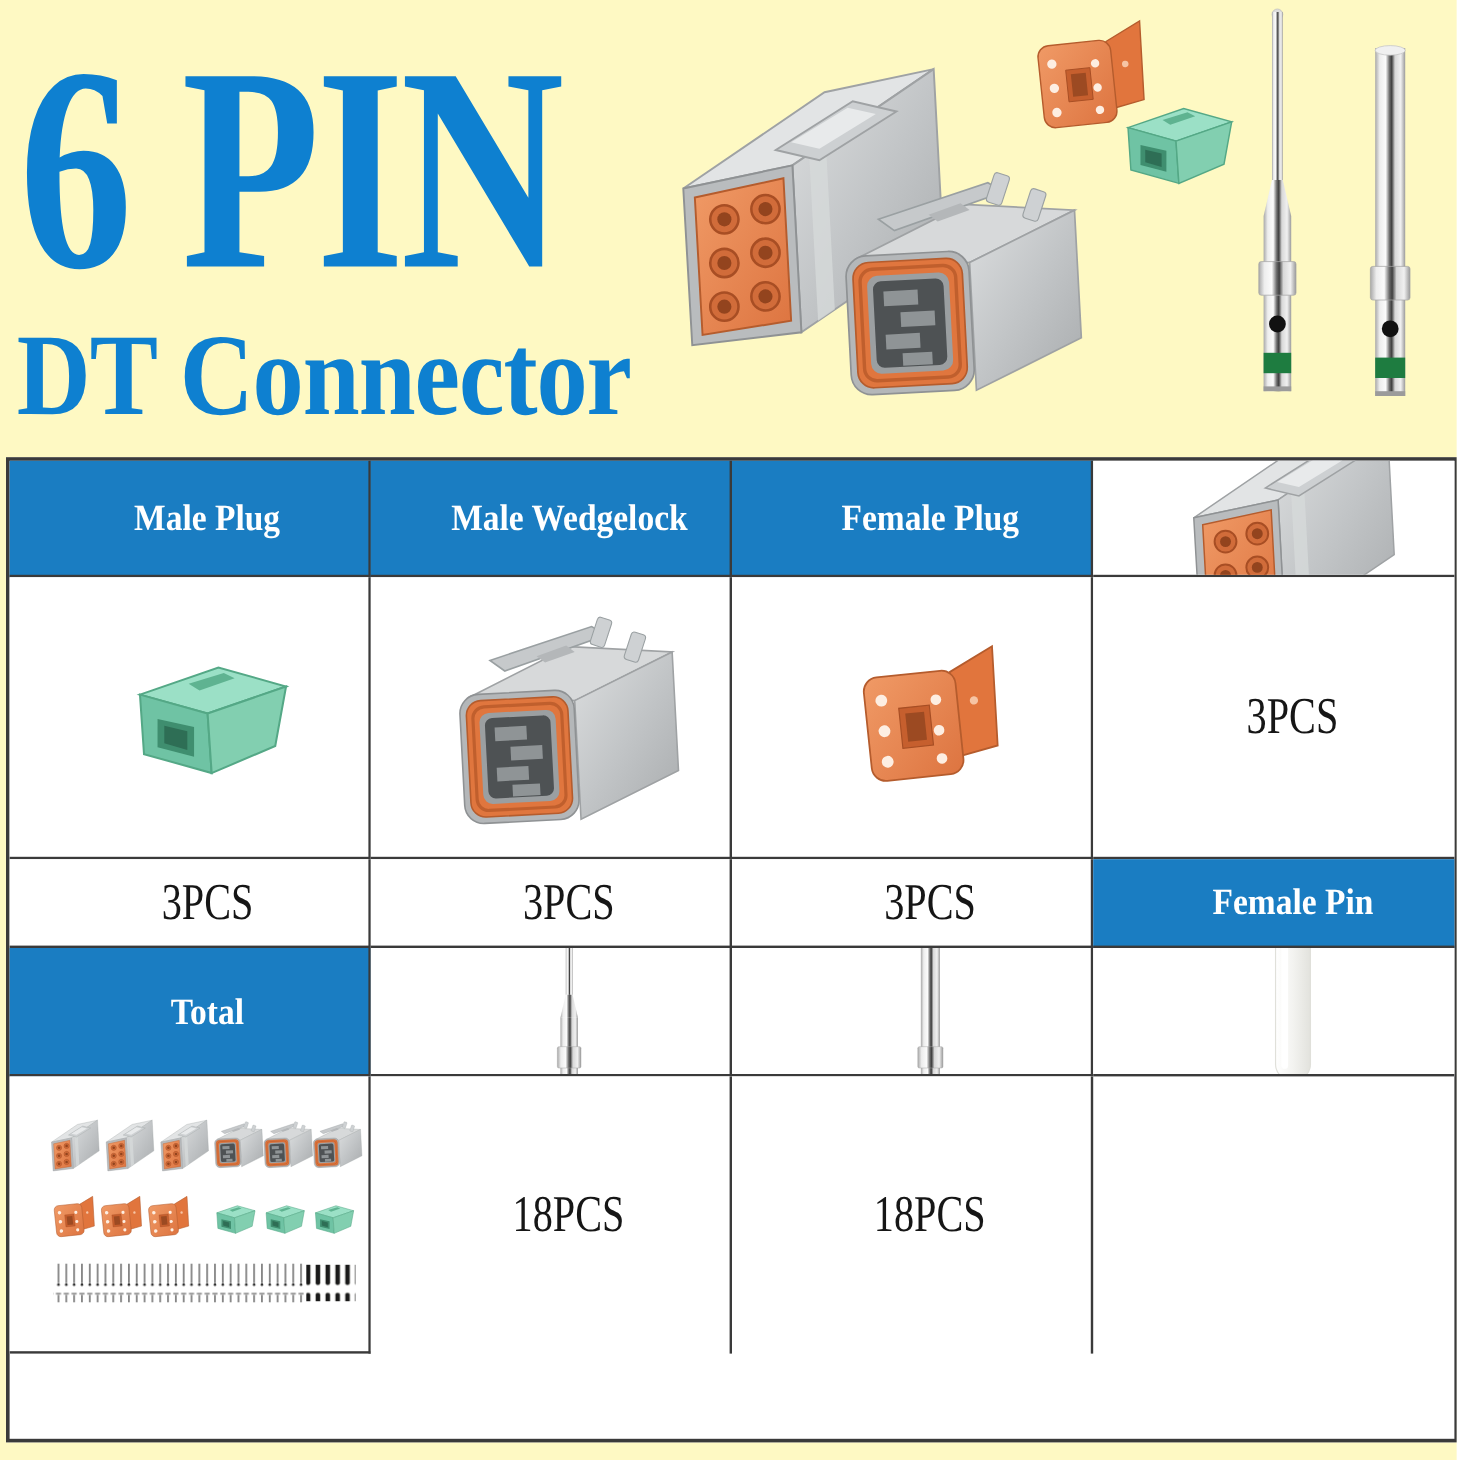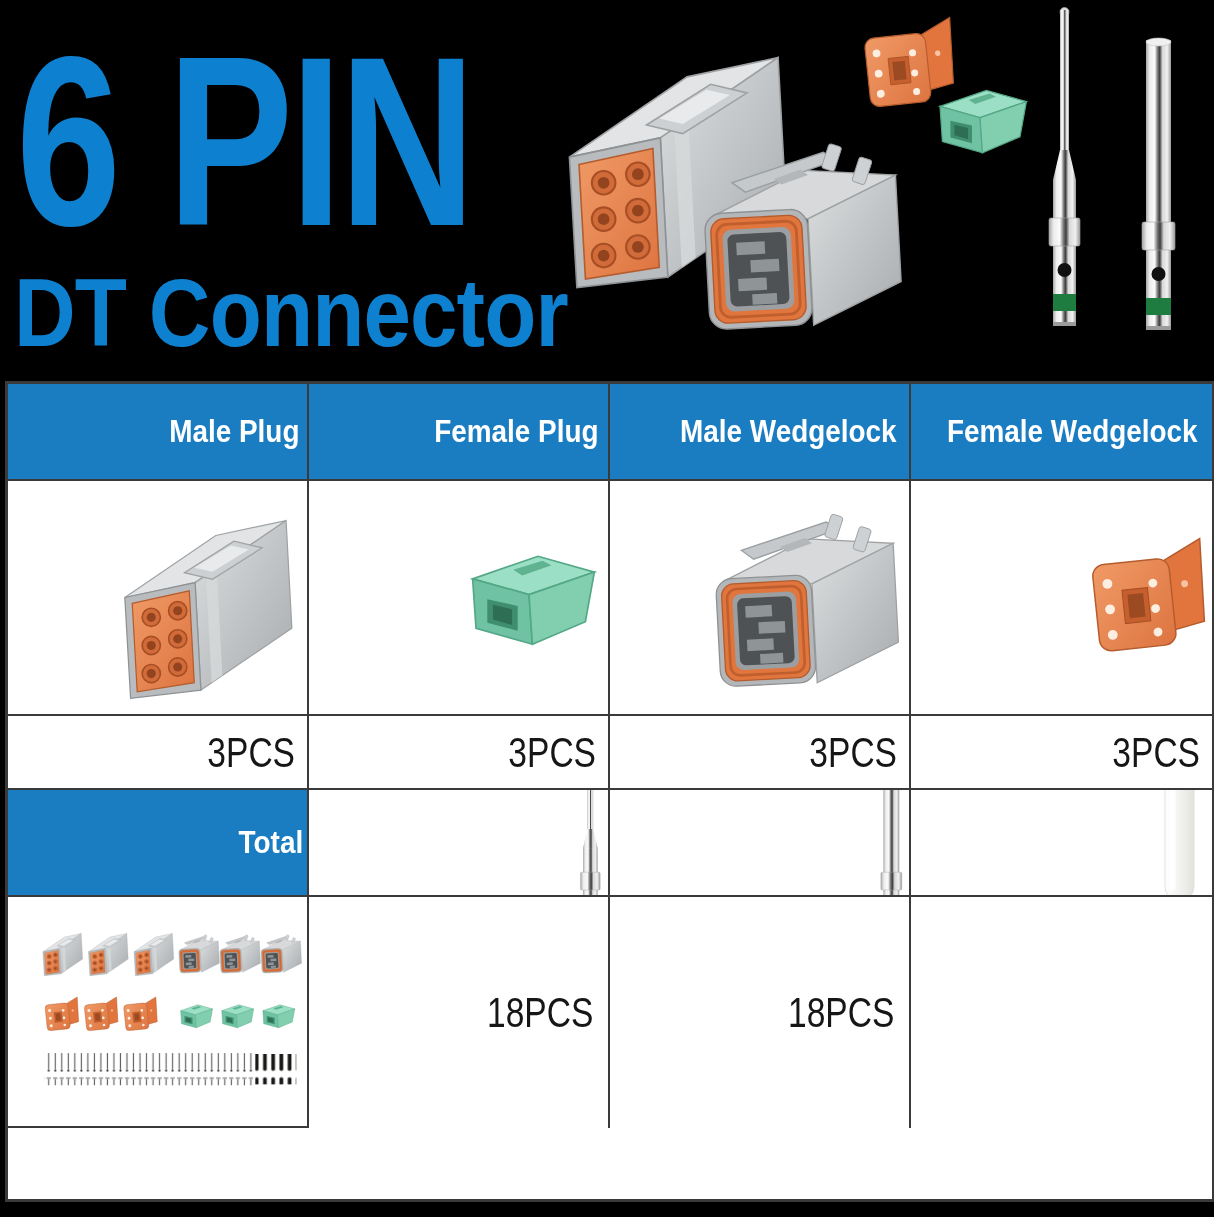--- a/index.html
+++ b/index.html
@@ -1,19 +1,19 @@
 <!DOCTYPE html>
 <html><head>
 <meta charset="utf-8">
 <style>
   html,body { margin:0; padding:0; background:#fff; }
   .page {
     position:relative; width:1214px; height:1217px;
-    background:#000000; overflow:hidden;
-    font-family:Liberation Sans, sans-serif;
+    background:#fef9c3; overflow:hidden;
+    font-family:Liberation Serif, serif;
   }
   
   .title-main {
     position:absolute; left:16px; top:30px;
     font-size:242px; font-weight:bold; line-height:0.92;
     color:#0e80d0; letter-spacing:-4px; white-space:nowrap;
     transform:scaleX(0.78); transform-origin:left top;
   }
   .title-sub {
     position:absolute; left:14px; top:268px;
@@ -26,21 +26,21 @@
   .parts-table {
     position:absolute; left:5px; top:381px; width:1204px;
     border:3px solid #3a3a3a;
     display:grid;
     grid-template-columns:repeat(4,1fr);
     grid-template-rows:97px 235px 74px 107px 231px 71px;
     background:#fff;
   }
   .cell {
     border-right:2px solid #3a3a3a; border-bottom:2px solid #3a3a3a;
-    display:flex; align-items:center; justify-content:flex-end;
+    display:flex; align-items:center; justify-content:center;
     overflow:hidden; background:#fff;padding-left:31px;
   }
   .cell:nth-child(4n) { border-right:none; }
   .cell.last-row { border-bottom:none; }
   .th { background:#1a7dc2; }
   .th-text {
     color:#fff; font-weight:bold; font-size:31px; white-space:nowrap;
     transform:scaleX(0.9);
   }
   .count-text {
@@ -215,27 +215,24 @@
       <use href="#g-female-pin" transform="translate(592,6)"></use>
     </svg>
   </div>
 
   <div class="parts-table">
 
     <div class="cell th">
         <span class="th-text">Male Plug</span>
       </div>
     <div class="cell th">
+        <span class="th-text">Male Wedgelock</span>
+      </div>
+    <div class="cell th">
         <span class="th-text">Female Plug</span>
-      </div>
-    <div class="cell th">
-        <span class="th-text">Male Wedgelock</span>
-      </div>
-    <div class="cell th">
-        <span class="th-text">Female Wedgelock</span>
       </div>
 
     <div class="cell img-cell">
       <svg viewBox="0 0 240 260" height="215" width="199">
           <use href="#g-male-plug"></use>
         </svg>
     </div>
     <div class="cell img-cell">
       <svg viewBox="0 0 140 110" width="158" height="124">
           <use href="#g-male-wedge"></use>
@@ -259,20 +256,23 @@
         <span class="count-text">3PCS</span>
       </div>
     <div class="cell">
         <span class="count-text">3PCS</span>
       </div>
     <div class="cell">
         <span class="count-text">3PCS</span>
       </div>
 
     <div class="cell th">
+        <span class="th-text">Female Pin</span>
+      </div>
+    <div class="cell th">
         <span class="th-text">Total</span>
       </div>
 
     <div class="cell img-cell">
       <svg viewBox="0 0 56 340" height="216" width="36">
           <use href="#g-male-pin"></use>
         </svg>
     </div>
     <div class="cell img-cell">
       <svg viewBox="0 0 56 340" height="216" width="36">

